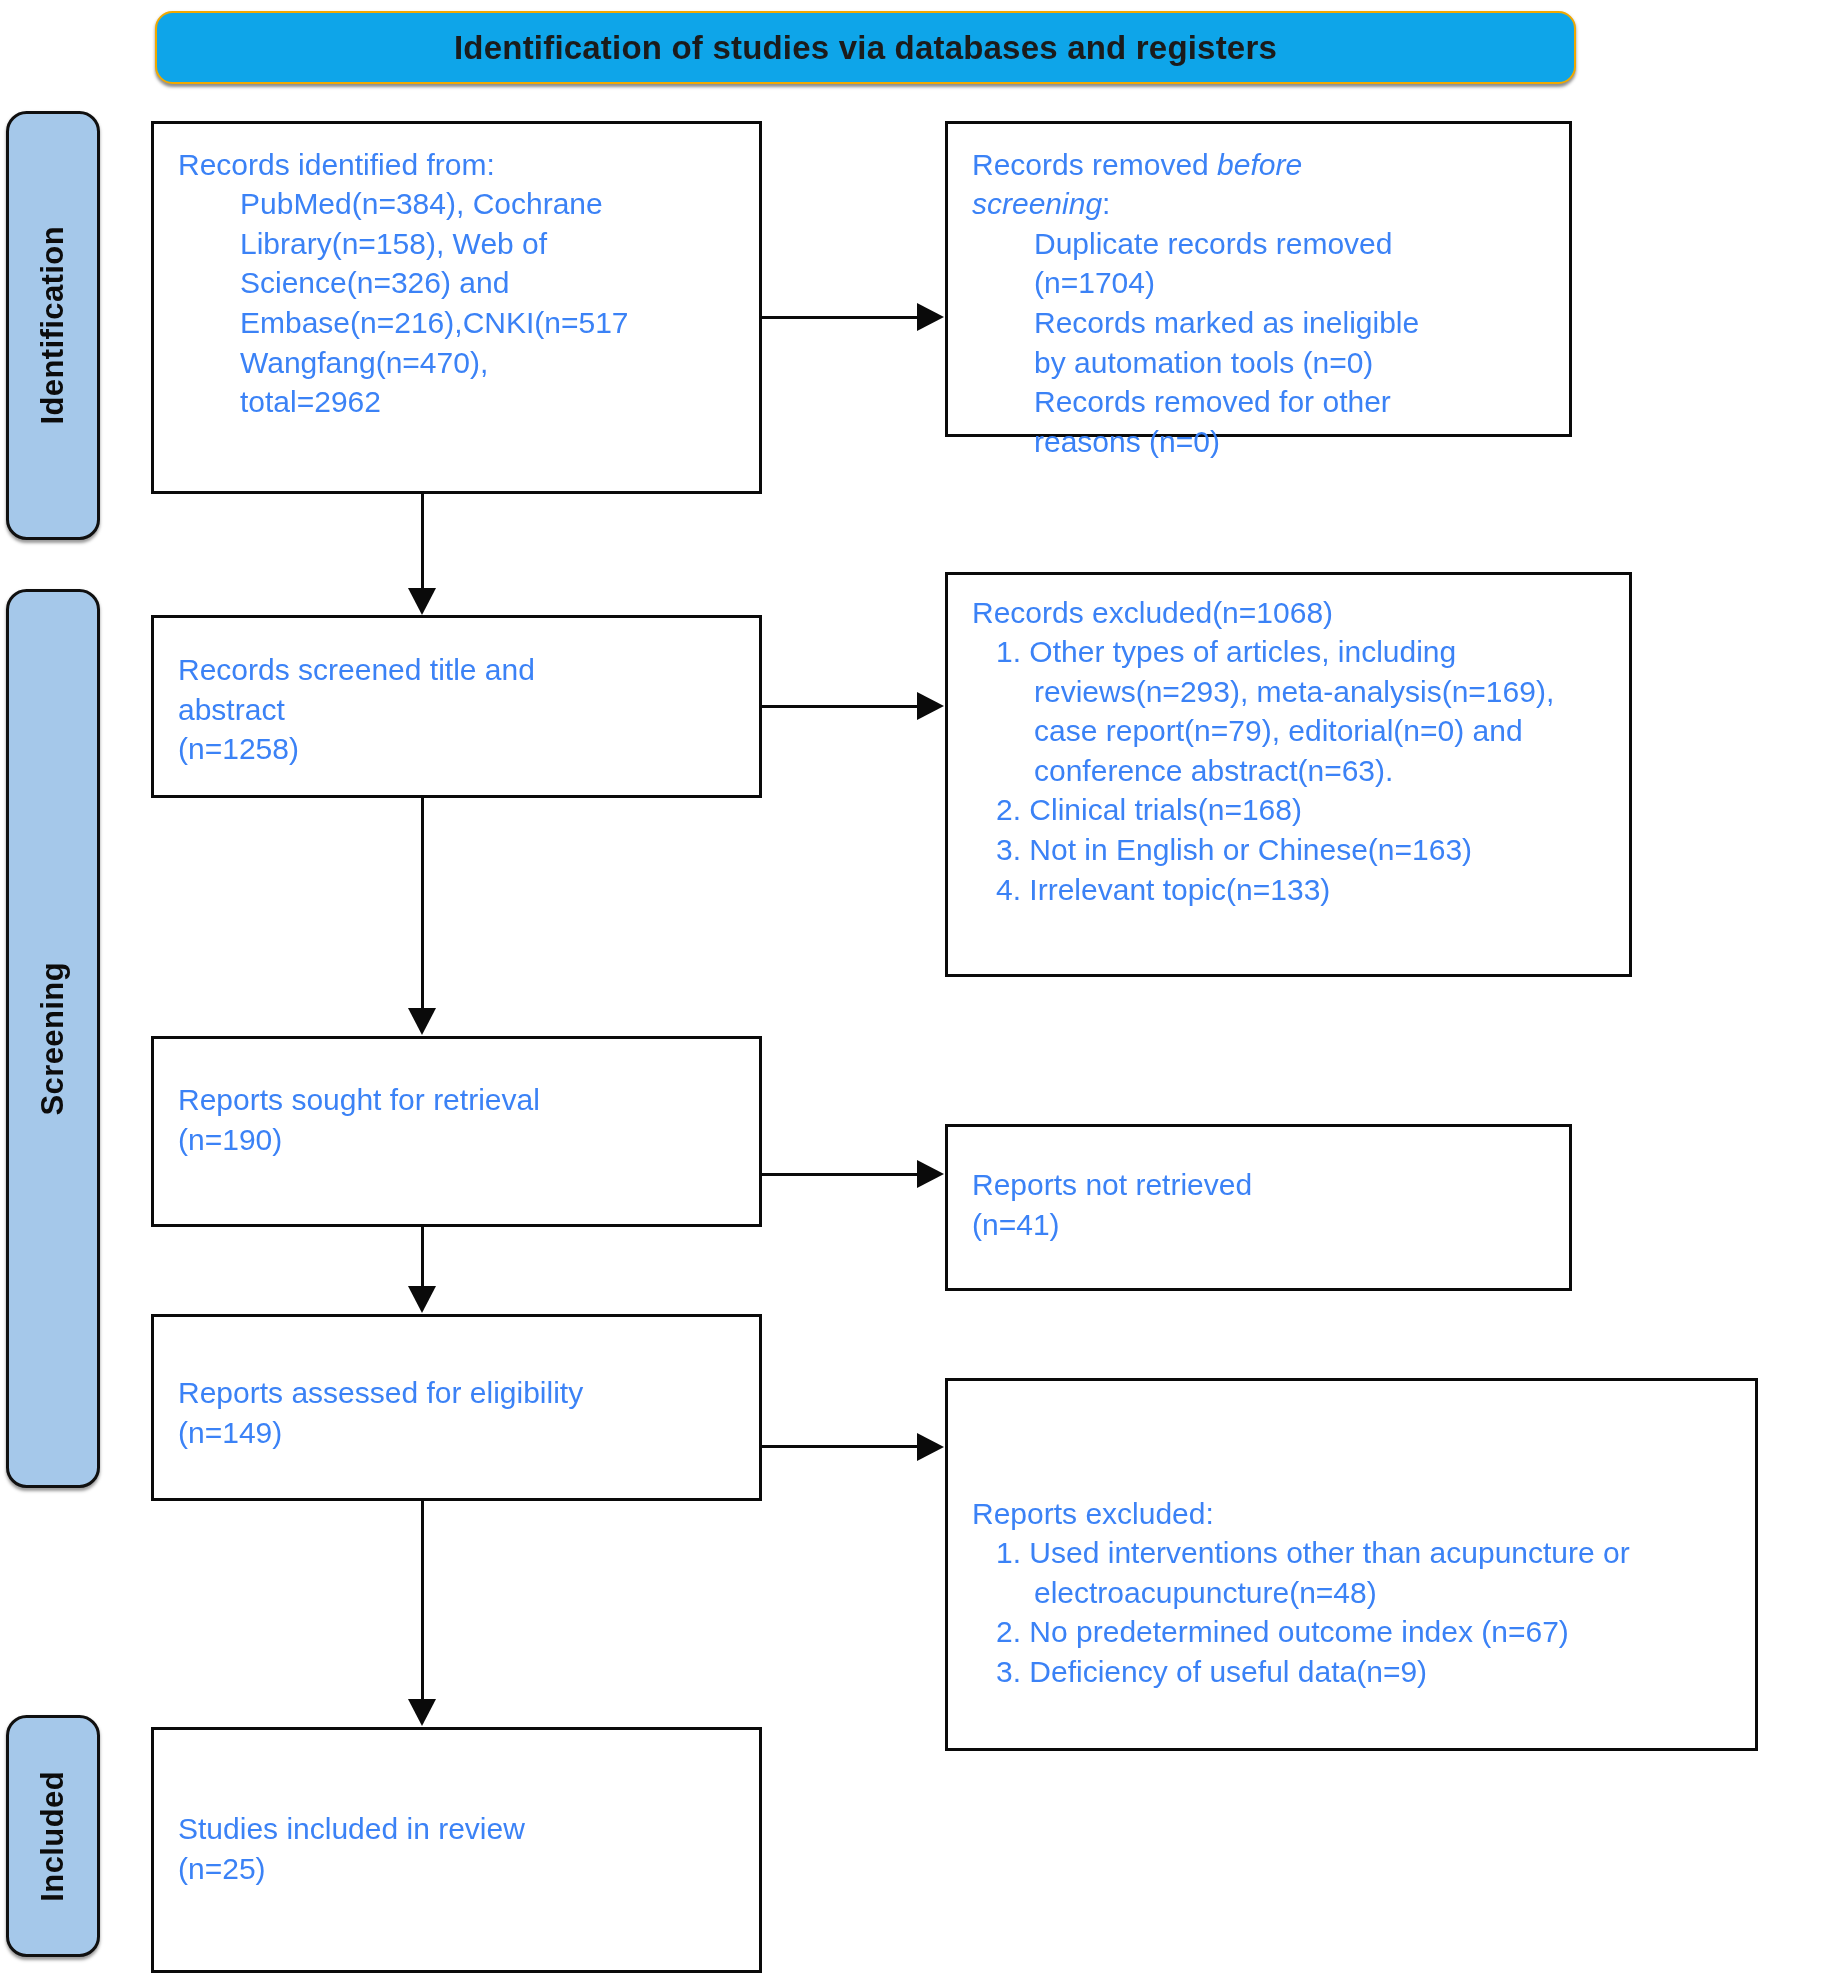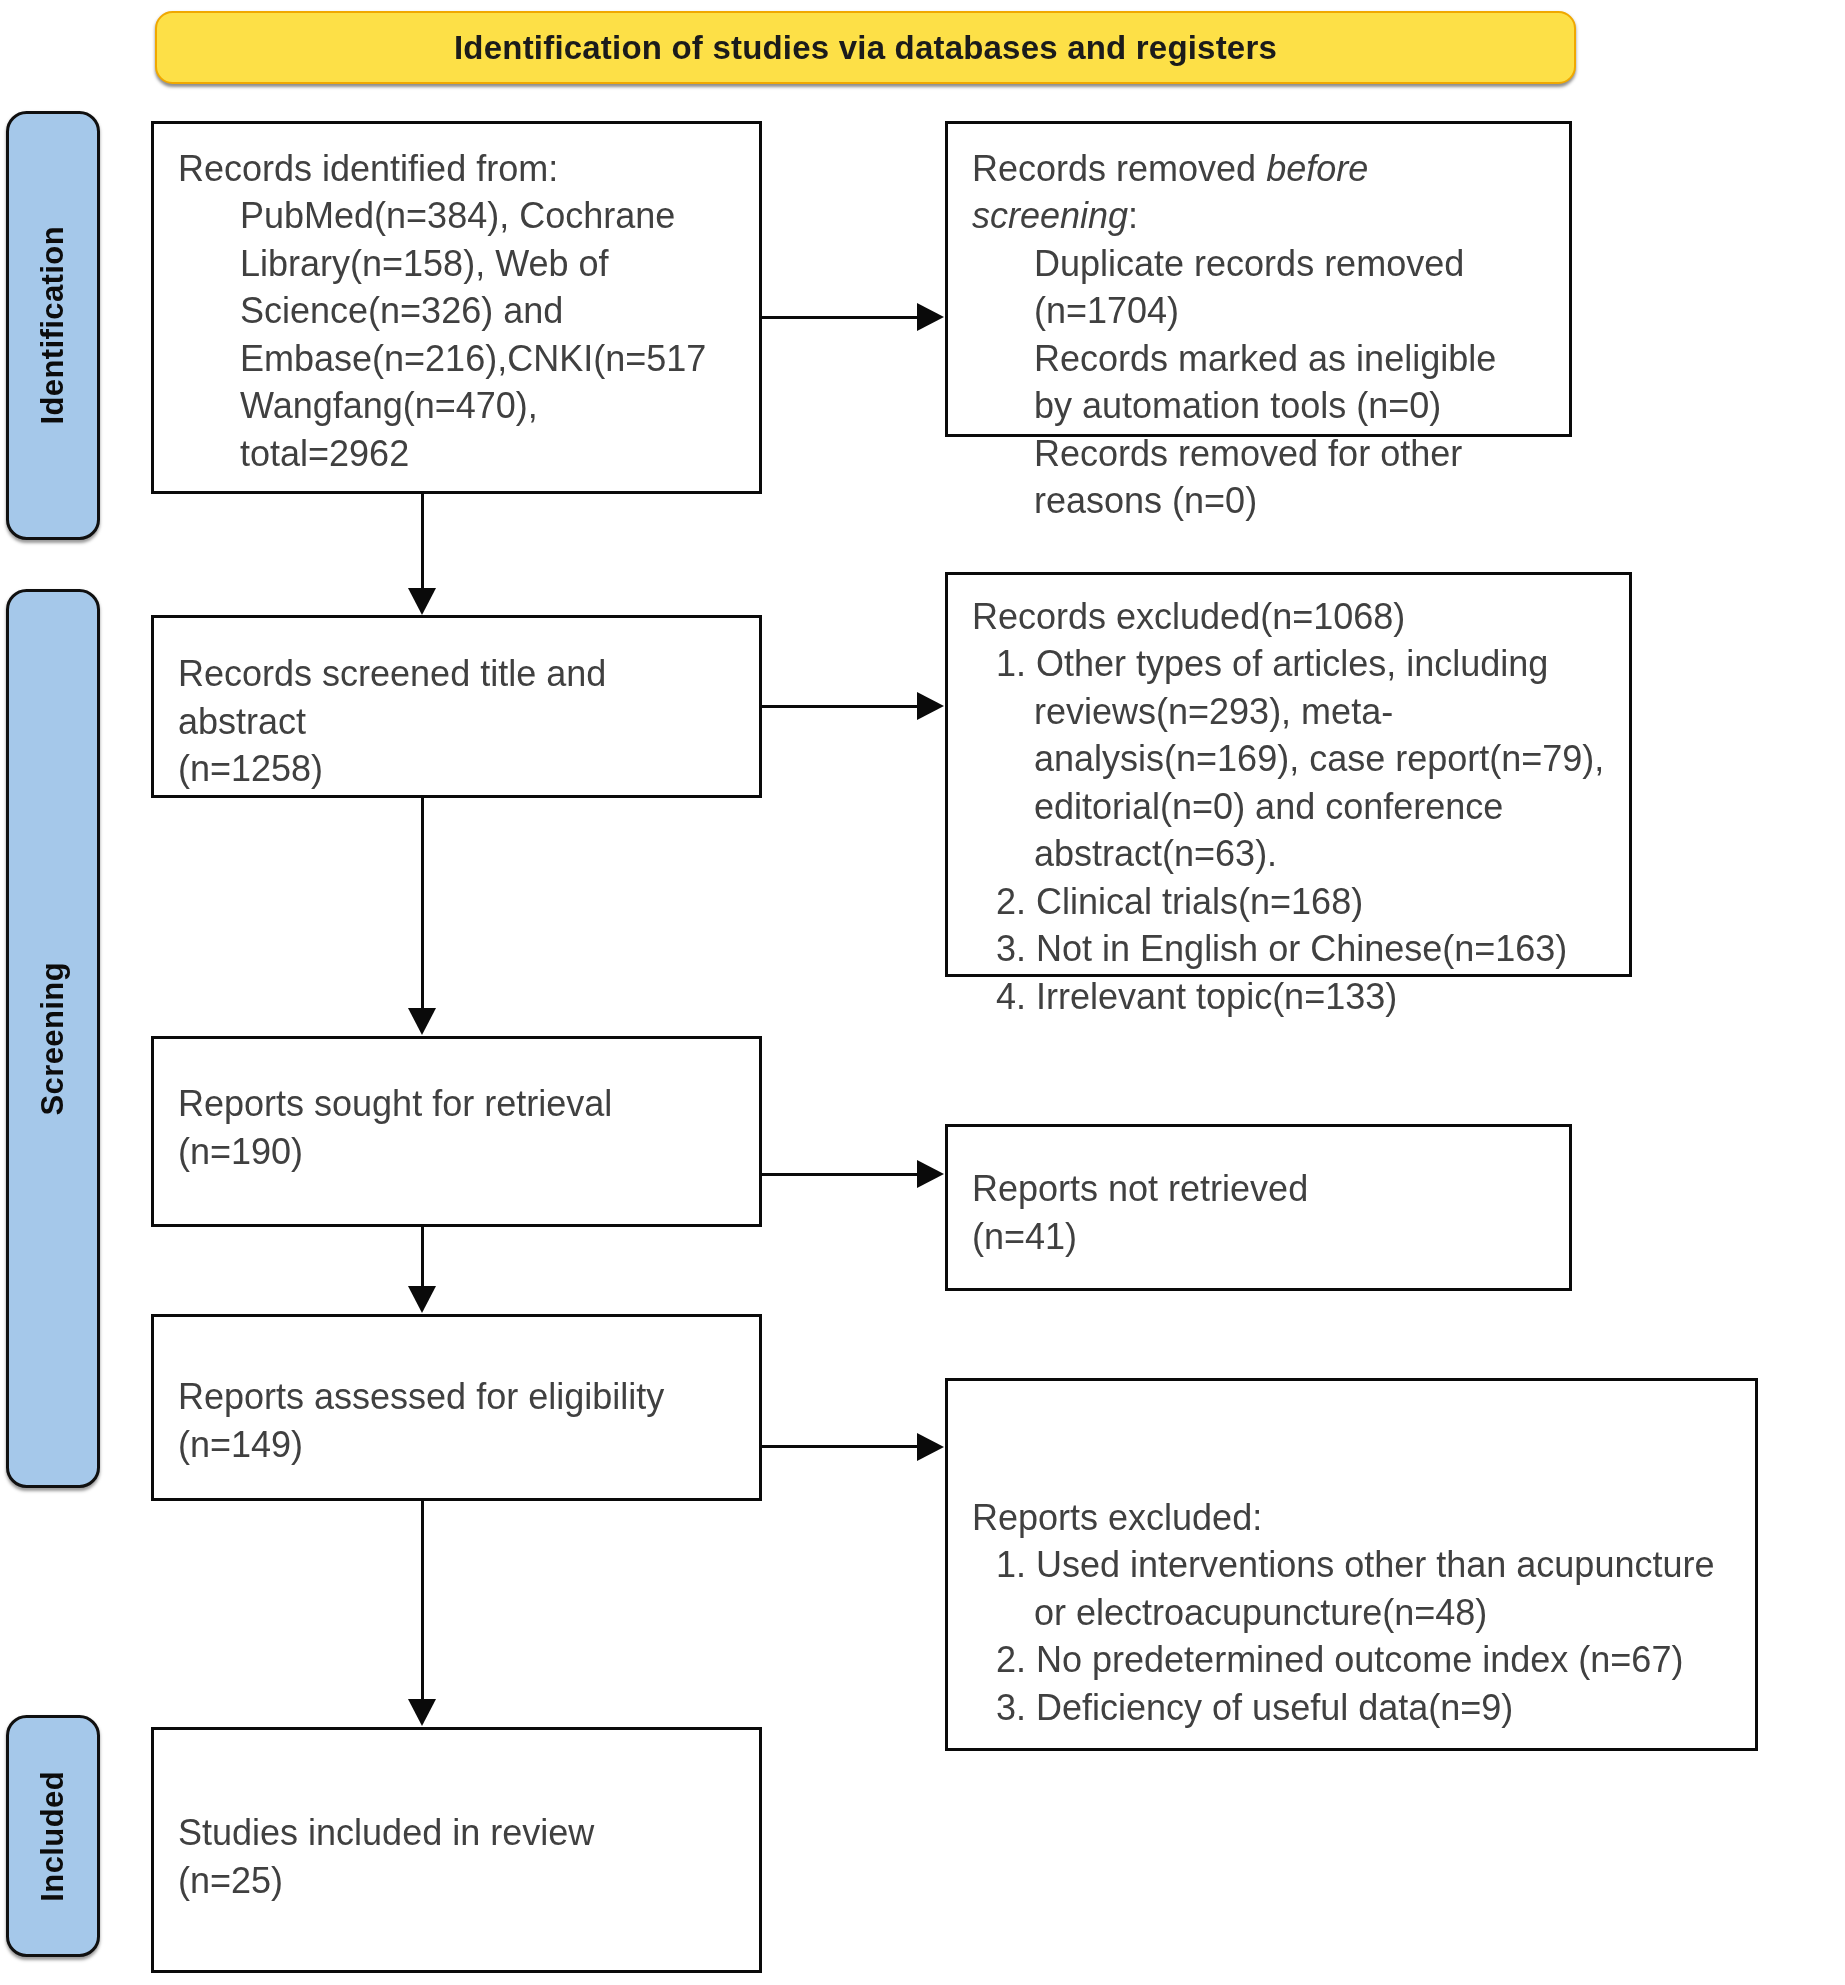--- a/index.html
+++ b/index.html
@@ -12,21 +12,21 @@
     position: relative;
     width: 1845px; height: 1985px;
     overflow: hidden;
   }
 
   
   .banner {
     position: absolute;
     left: 155px; top: 11px;
     width: 1421px; height: 73px;
-    background: #fde047;
+    background: #0ea5e9;
     border: 2.4px solid #f0a800;
     border-radius: 17.5px;
     display: flex; align-items: center; justify-content: center;
     box-shadow: 0 2.4px 3.2px rgba(0,0,0,0.45);
   }
   .banner-text {
     font-size: 33px;
     font-weight: bold;
     color: #1b1b1b;
     letter-spacing: 0.2px;
@@ -56,23 +56,23 @@
   .rail-identification { top: 111px;  height: 429px; }
   .rail-screening     { top: 589px;  height: 899px; }
   .rail-included      { top: 1715px; height: 242px; }
 
   
   .box {
     position: absolute;
     background: #ffffff;
     border: 3.2px solid #0a0a0a;
     padding: 20.6px 19px 16px 24px;
-    font-size: 36px;
+    font-size: 30px;
     line-height: 1.32;
-    color: #404040;
+    color: #3b82f6;
   }
   .box p { margin: 0; }
   .hang { padding-left: 62px; text-indent: -38px; }
   .indent { padding-left: 62px; }
   .ital { font-style: italic; }
 
   .b-identified  { left: 151px;  top: 121px;  width: 611px;  height: 373px; }
   .b-removed     { left: 945px; top: 121px;  width: 627px;  height: 316px; }
   .b-screened    { left: 151px;  top: 615px;  width: 611px;  height: 183px; }
   .b-excluded    { left: 945px; top: 572px;  width: 687px;  height: 405px; }

